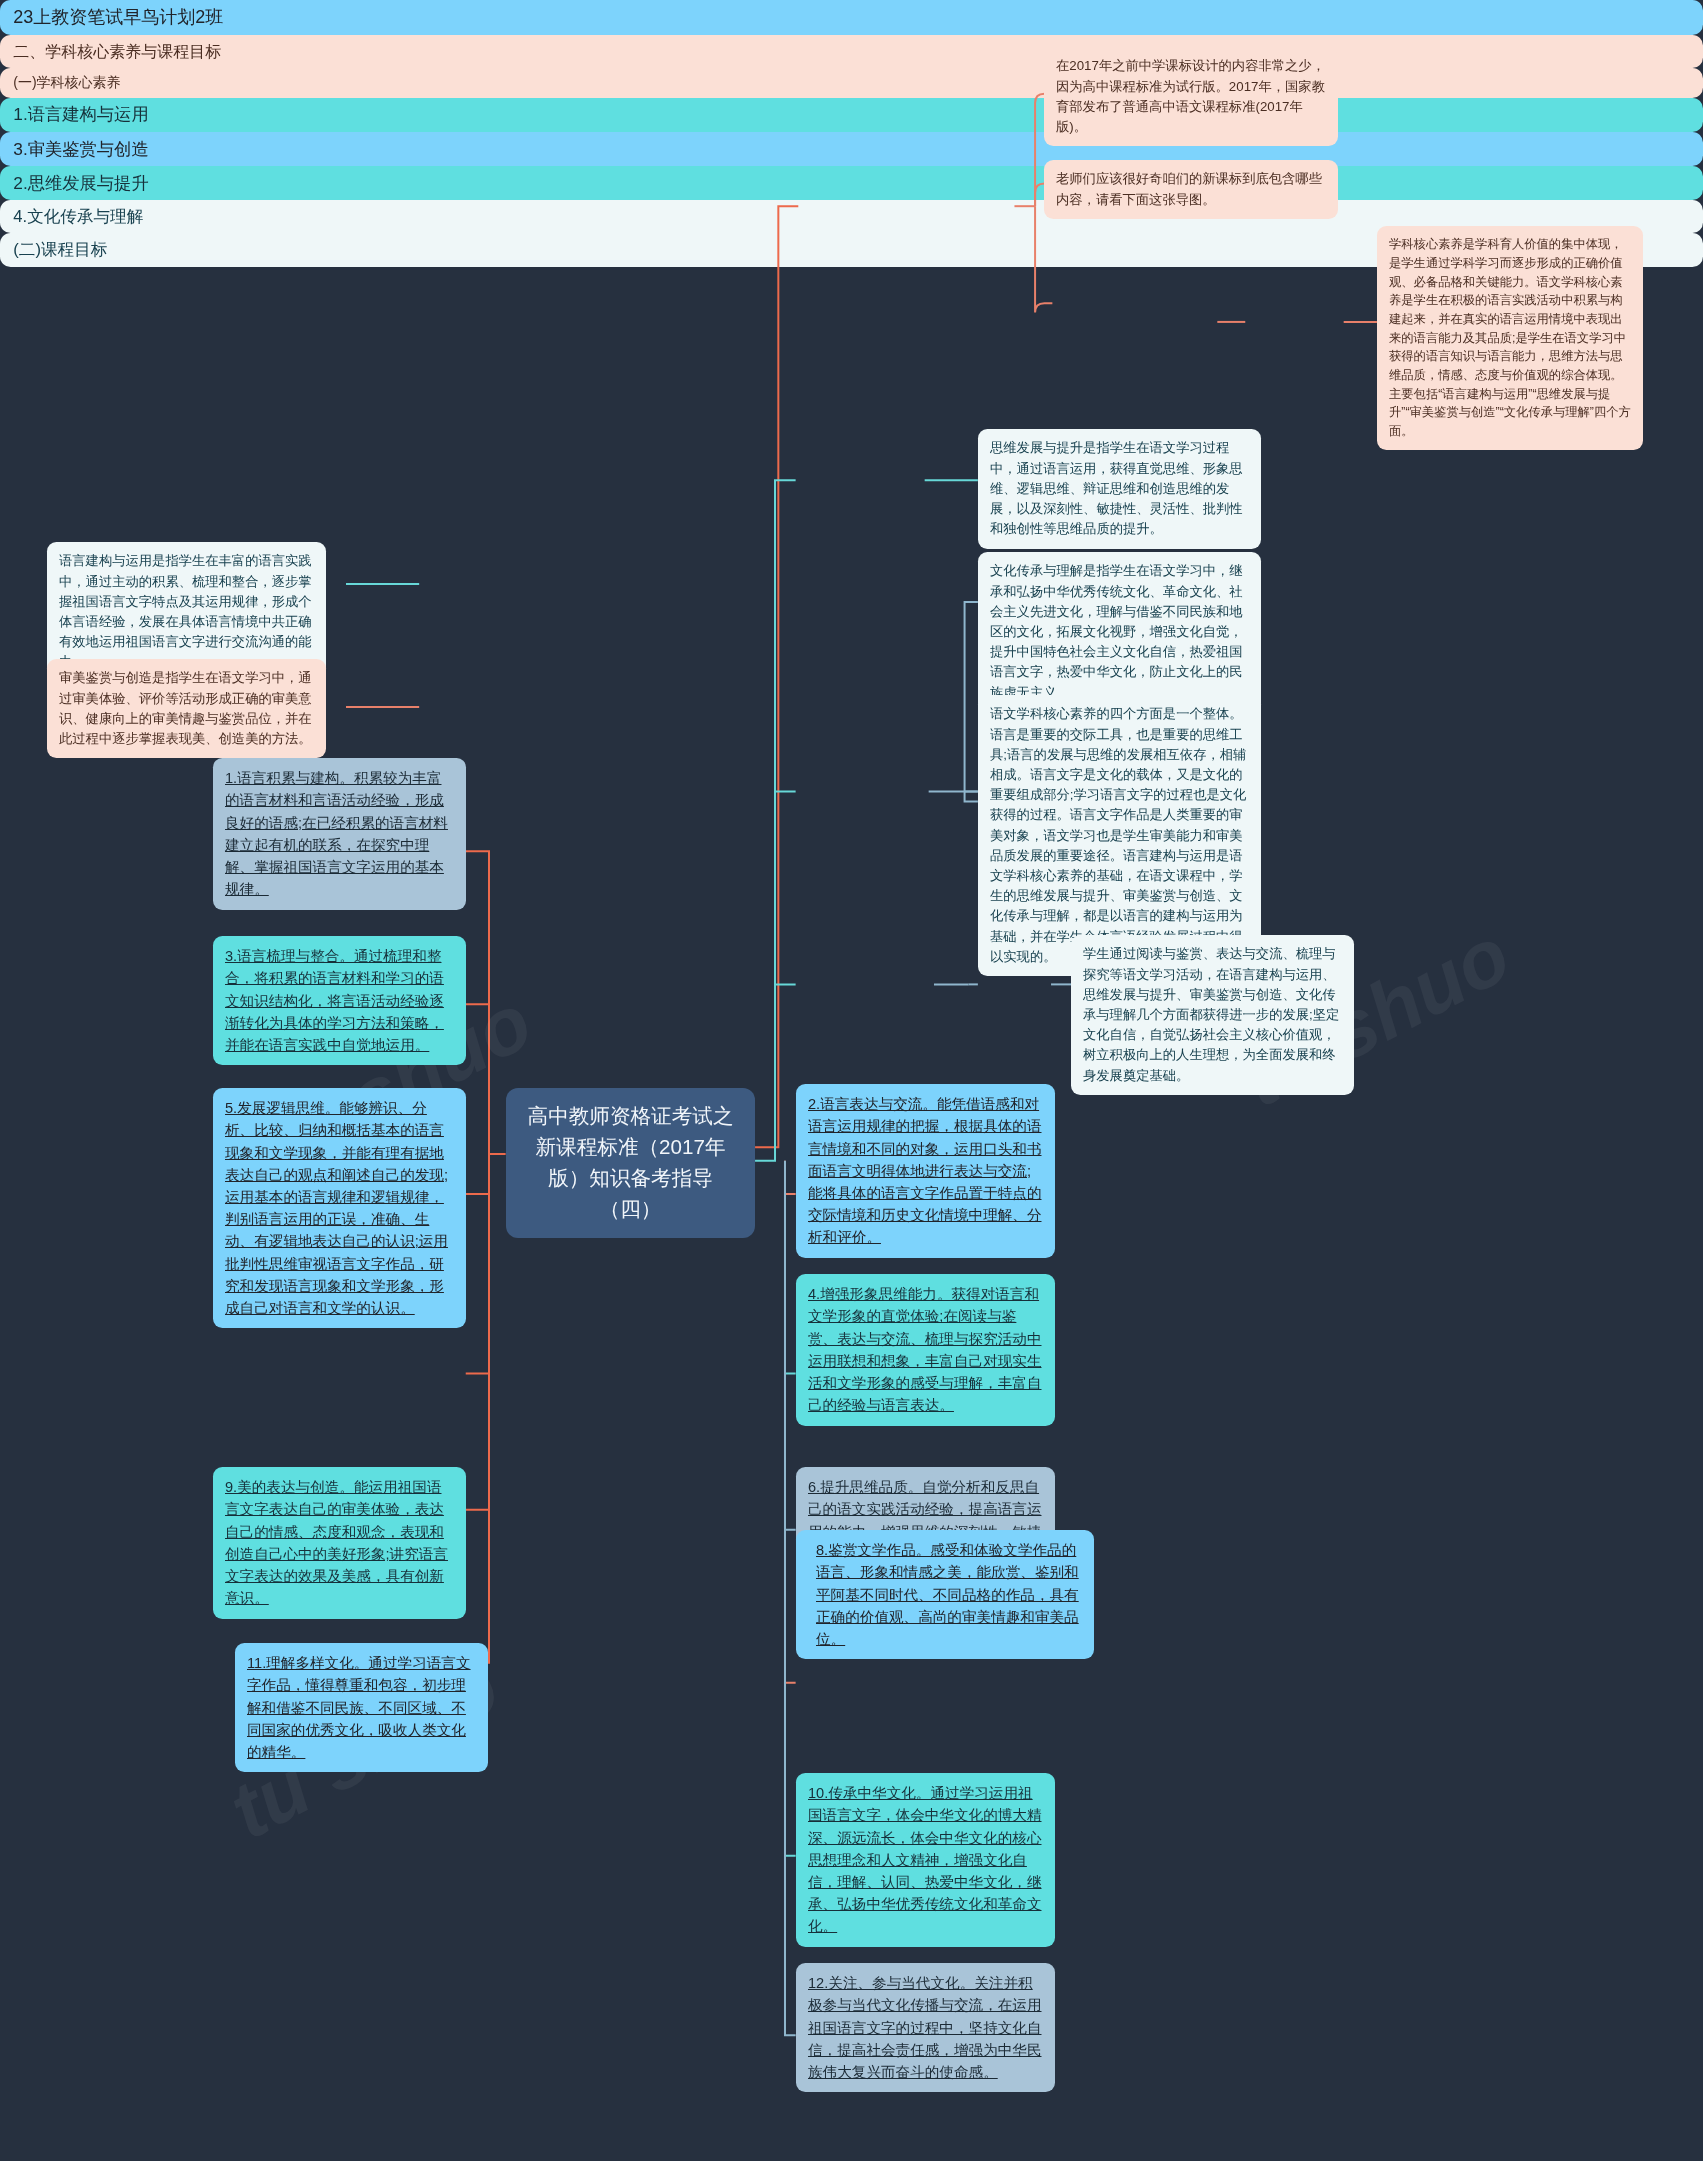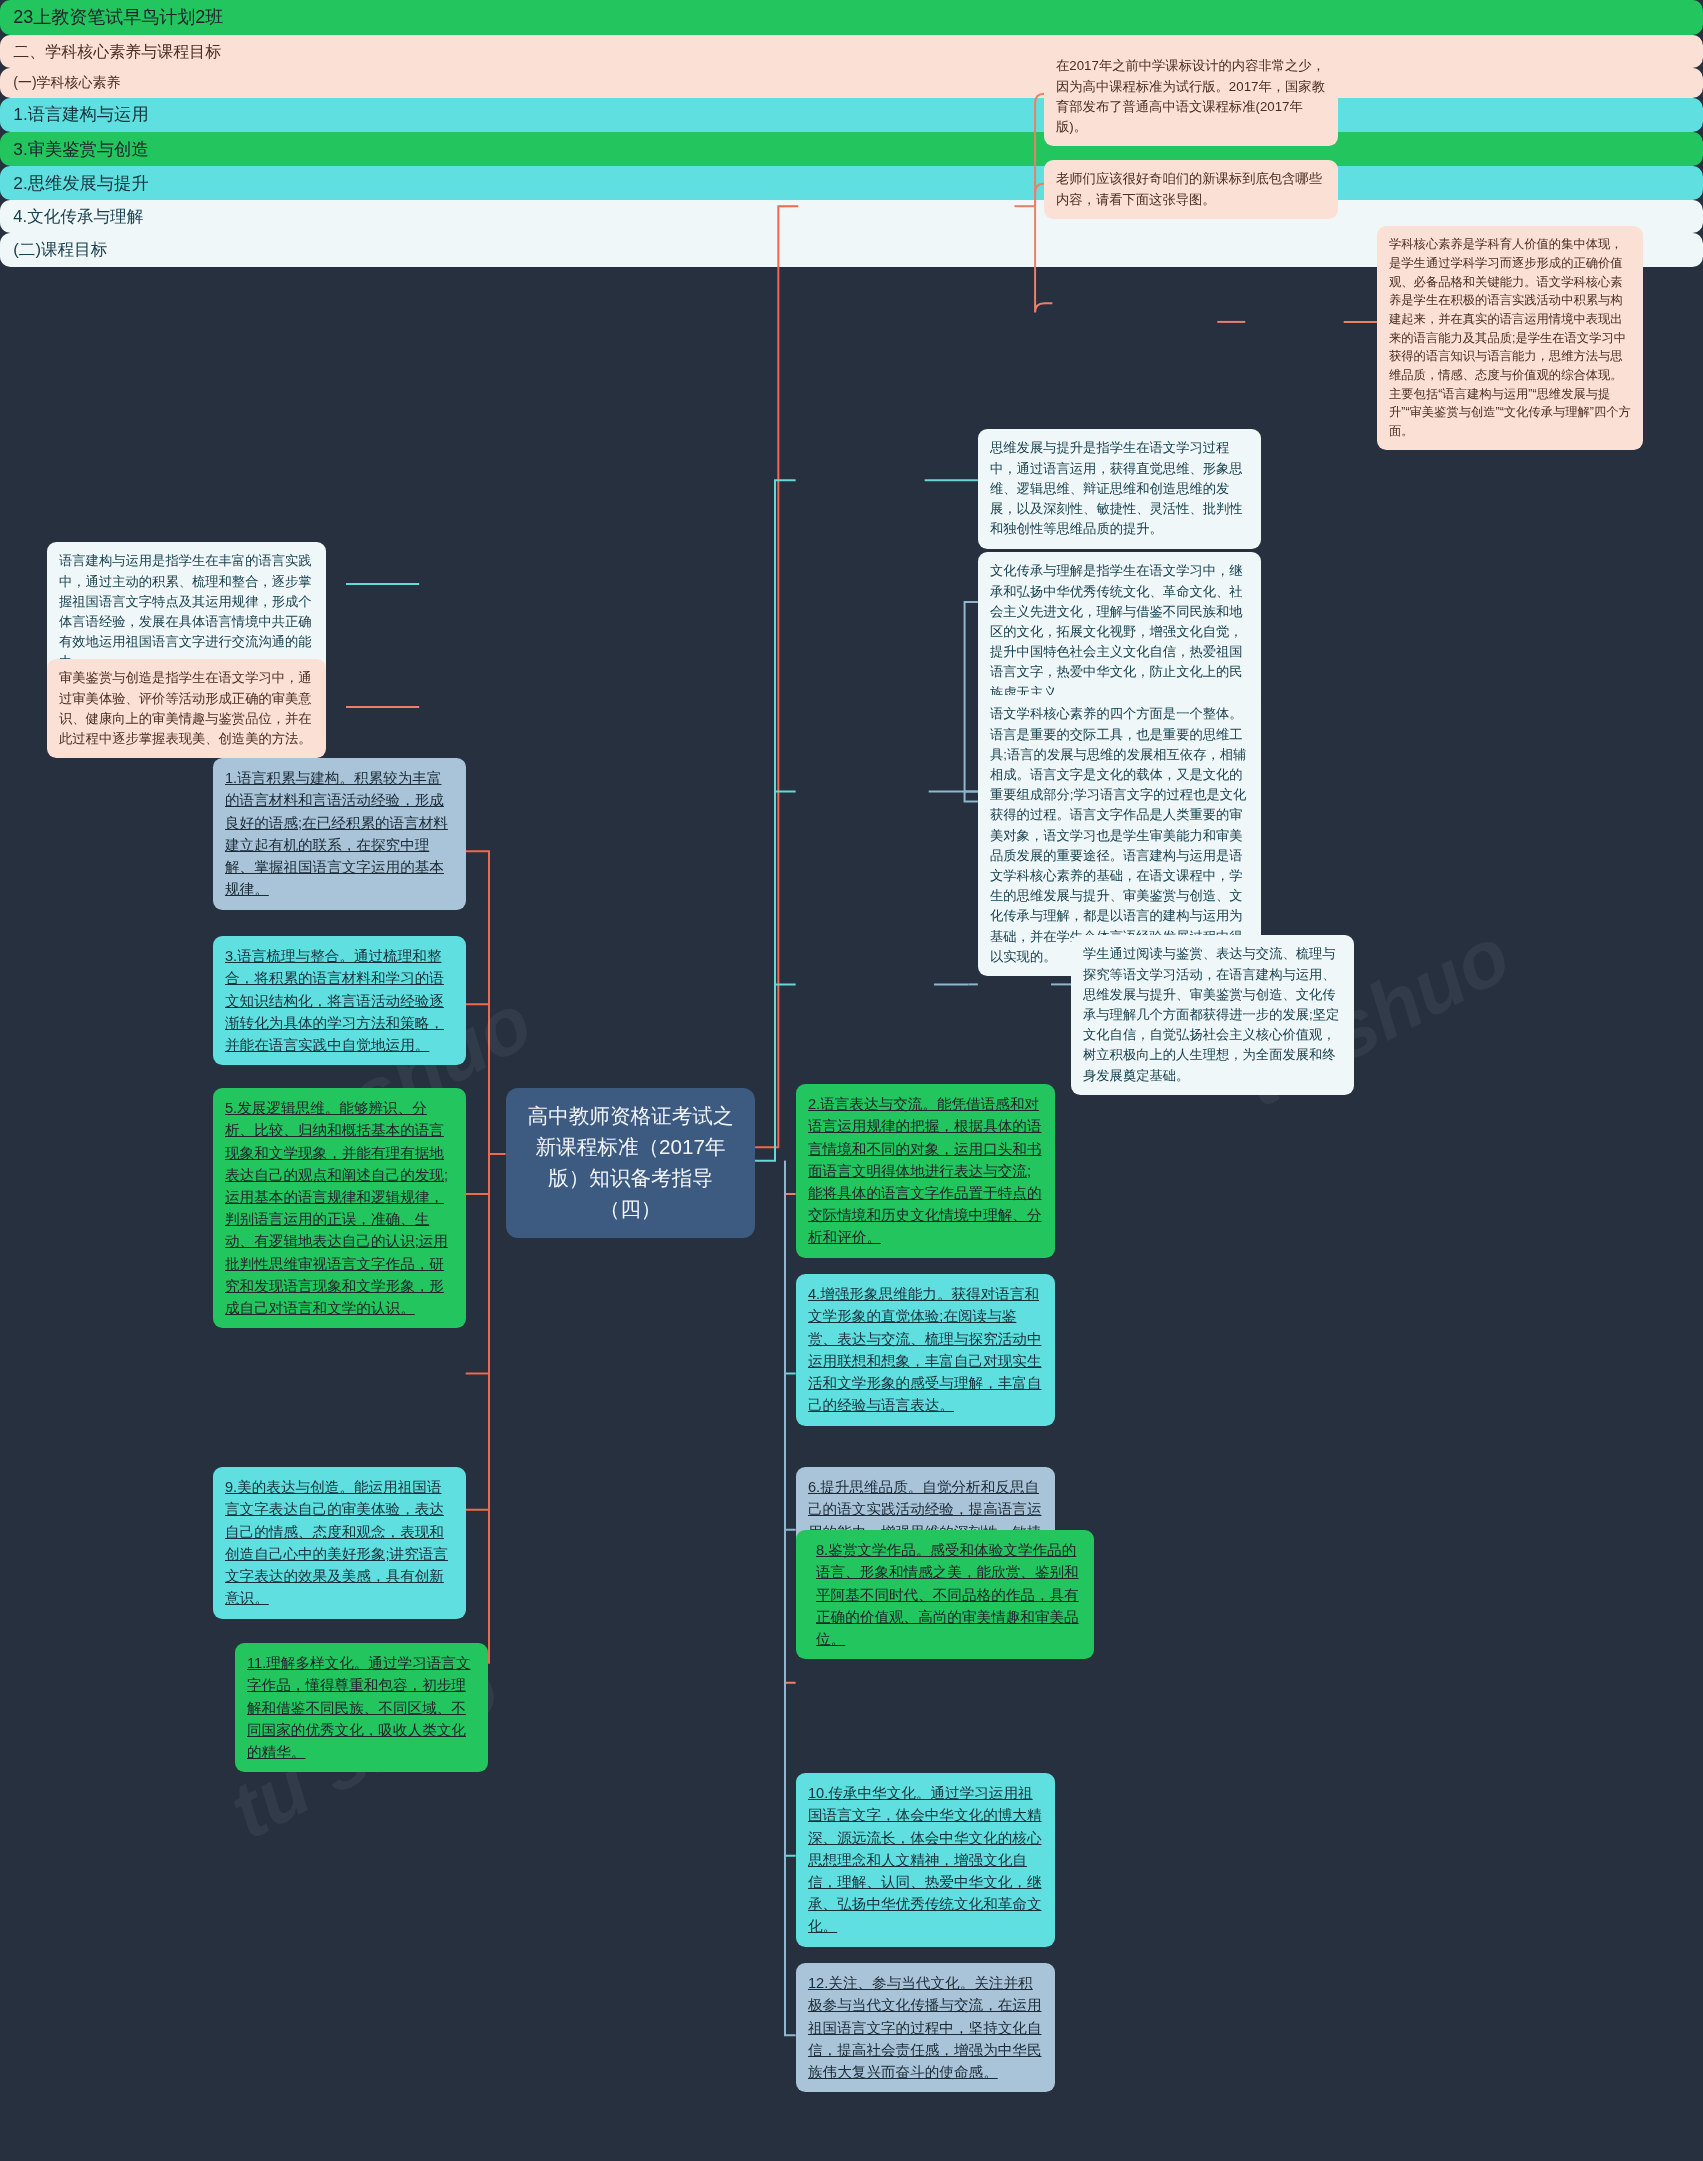--- a/index.html
+++ b/index.html
@@ -34,21 +34,21 @@
     border-radius:12px;
     background:#3d5a80;
     color:#f2f6fa;
     font-size:20.6px;
     line-height:1.5;
     padding:13.3px 16px;
     text-align:center;
     white-space:pre-wrap;
   }
   
-  .c-orange      { background:#22c55e; color:#20242b; }
+  .c-orange      { background:#7dd3fc; color:#20242b; }
   .c-orange-pale { background:#fbe0d6; color:#4a2d22; }
   .c-teal        { background:#5fdfe0; color:#16303a; }
   .c-teal-pale   { background:#eff7f8; color:#18414f; }
   .c-blue        { background:#a9c4d8; color:#1b2a35; }
 
   .note { font-size:14.6px;text-decoration:underline; }
   .note-sm { font-size:13.3px; }
   .note-xs { font-size:12.3px; }
 
   .watermark {

